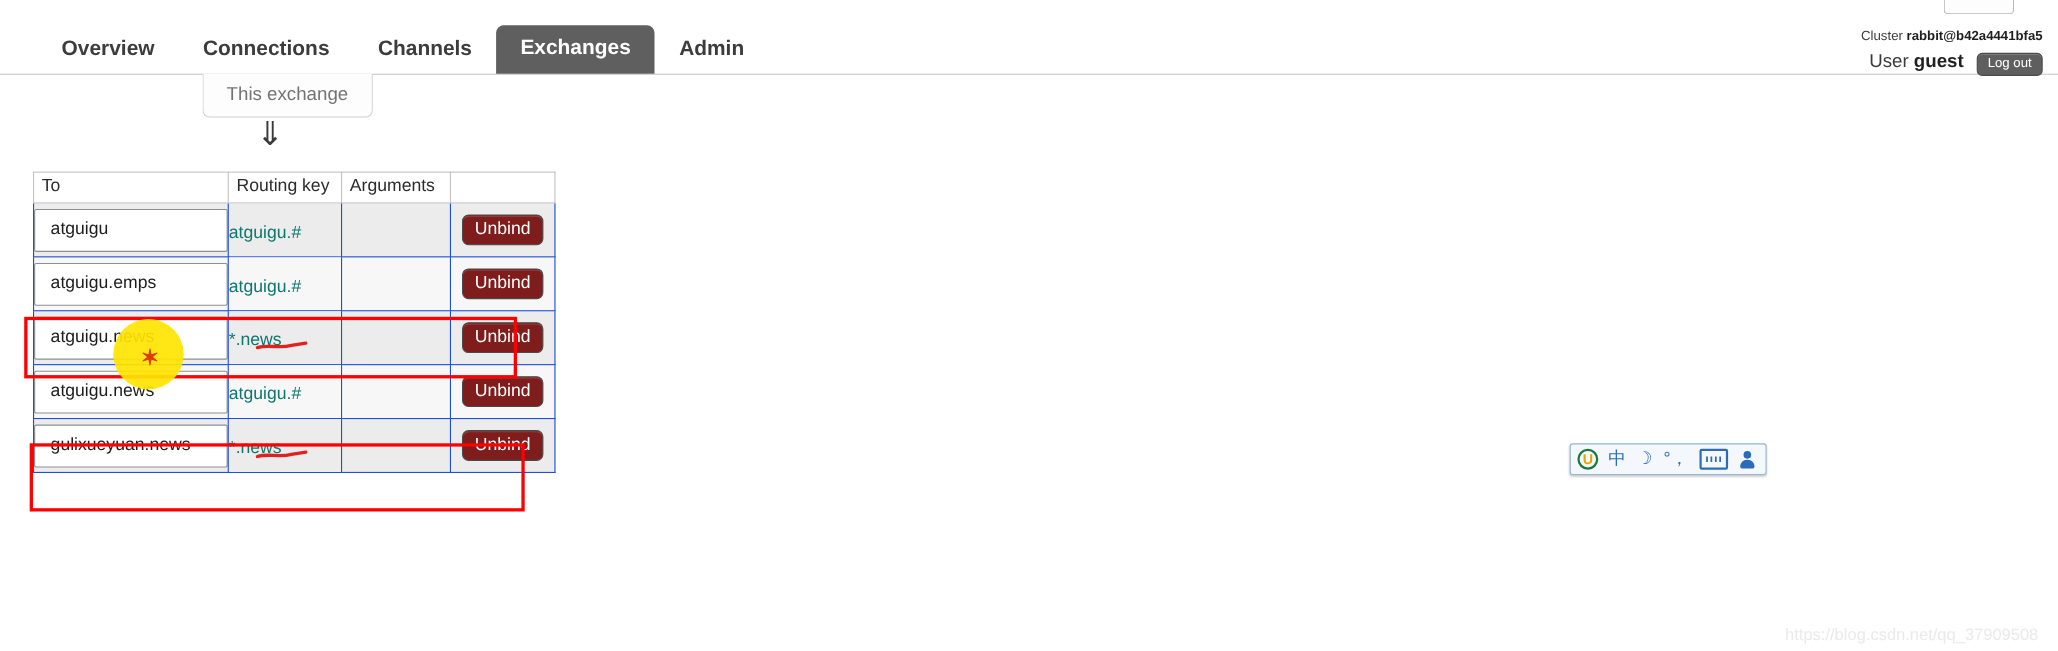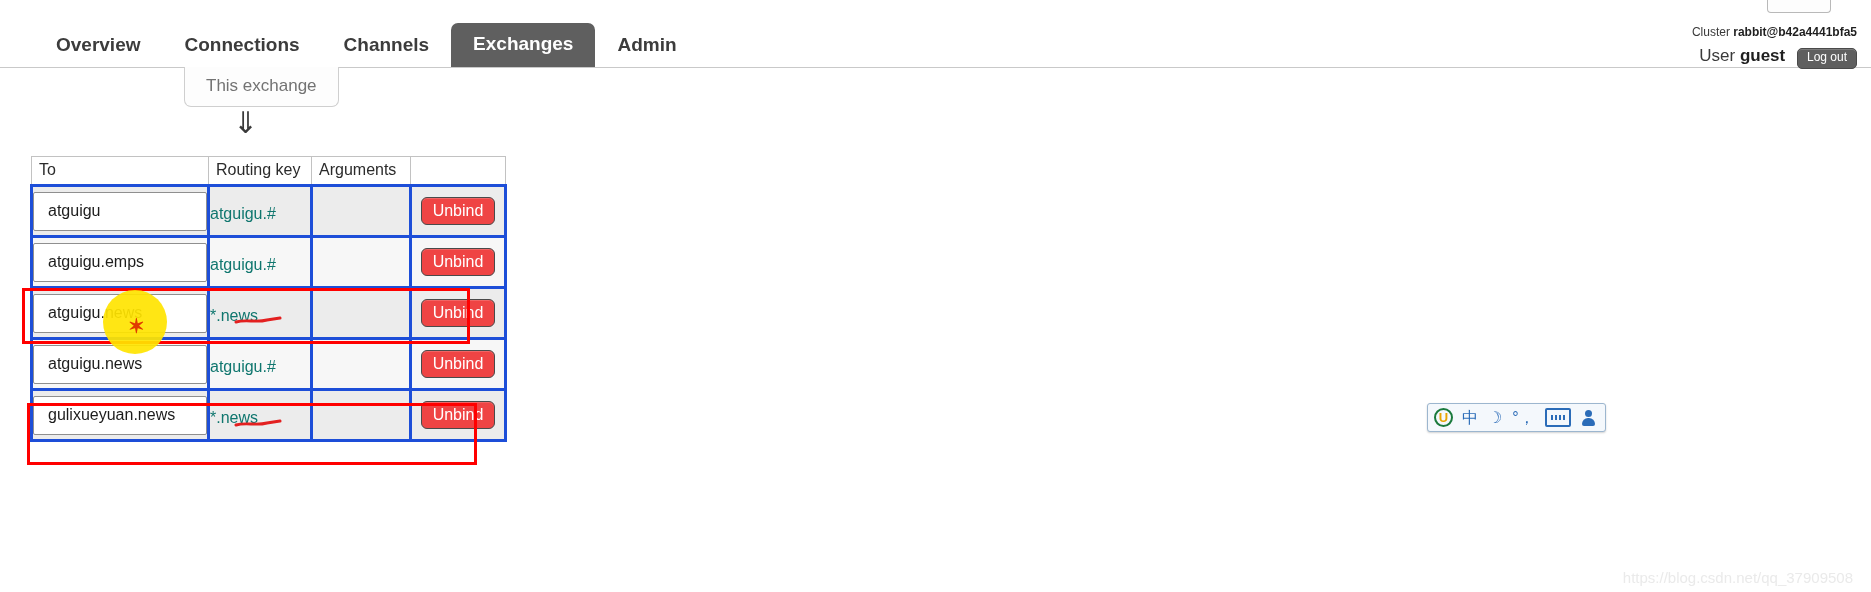--- a/index.html
+++ b/index.html
@@ -134,21 +134,21 @@
     padding: 4px 7px 5px 7px;
     font-size: 16px;
     height: 17px;
   }
   .bindings-table th.col-to      { width: 162px; margin-left: 23px; }
   .bindings-table th.col-key     { width: 88px;  }
   .bindings-table th.col-args    { width: 84px;  }
   .bindings-table th.col-action  { width: 80px;  }
 
   .bindings-table td {
-    border: 3px solid #1d4ed8;
+    border: 1px solid #1d4ed8;
     padding: 0;
     vertical-align: middle;
     height: 48px;
     background: #f3f3f3;
   }
   .bindings-table tr.odd td { background: #ececec; }
   .bindings-table tr.even td { background: #f7f7f7; }
 
   .to-cell { padding: 5px 6px; }
   .to-chip {
@@ -166,21 +166,21 @@
     vertical-align: top;
     font-size: 16px;
     color: #0f766e;
     position: relative;
   }
   .key-cell .keytext { display: block; padding-top: 5px; }
   .args-cell { }
   .action-cell { text-align: center; }
   .unbind-btn {
     display: inline-block;
-    background: #ef4444;
+    background: #7f1d1d;
     color: #ffffff;
     border: 1px solid #4a4a4a;
     border-radius: 6px;
     padding: 3px 11px 4px 11px;
     font-size: 16px;
     line-height: 1.2;
     box-shadow: inset 0 1px 0 rgba(255,255,255,.18);
   }
 
   

